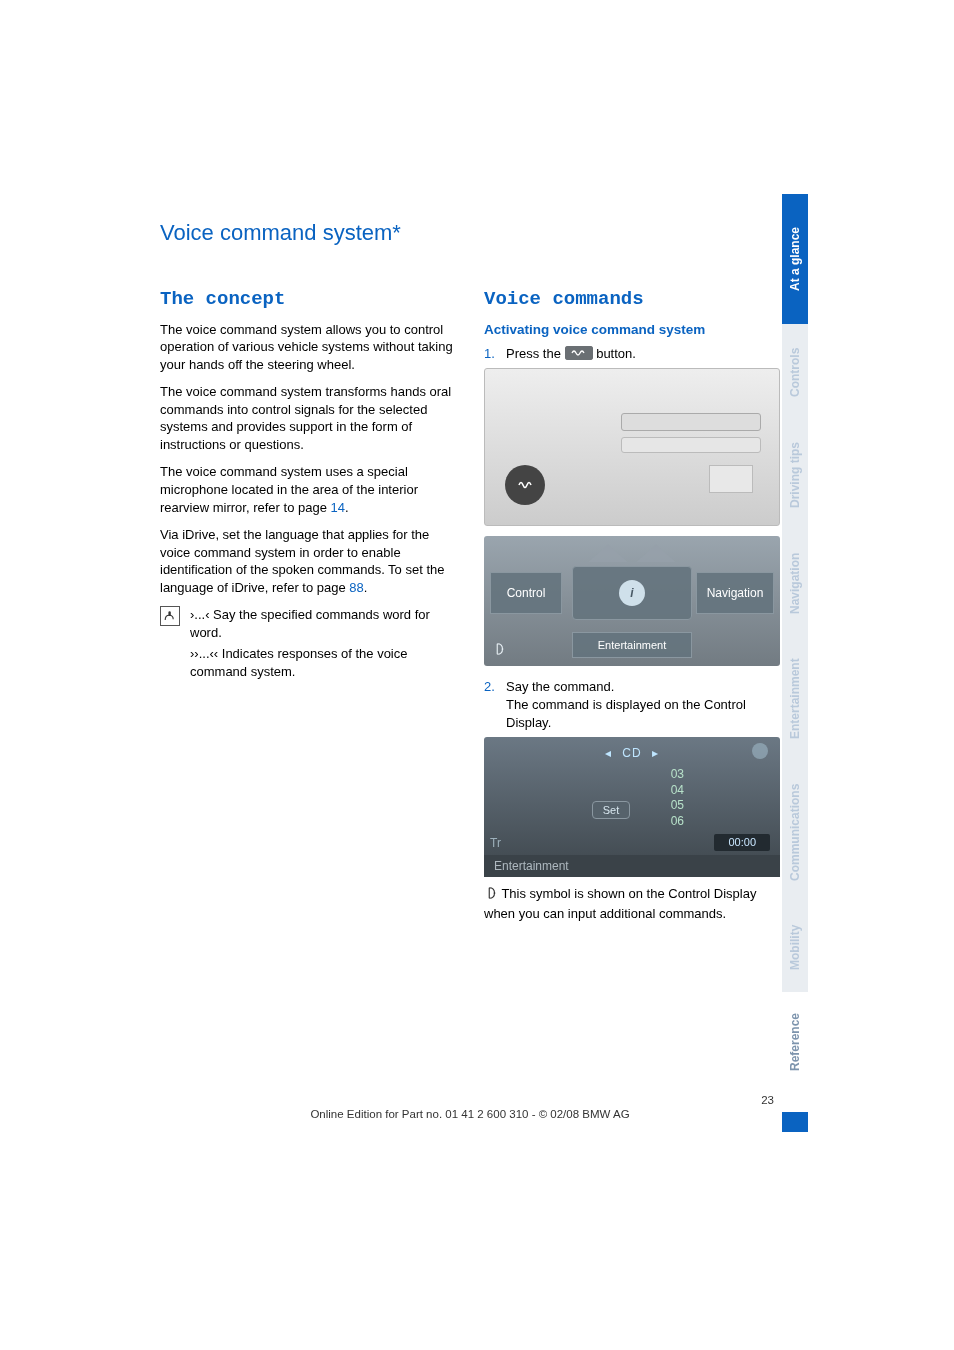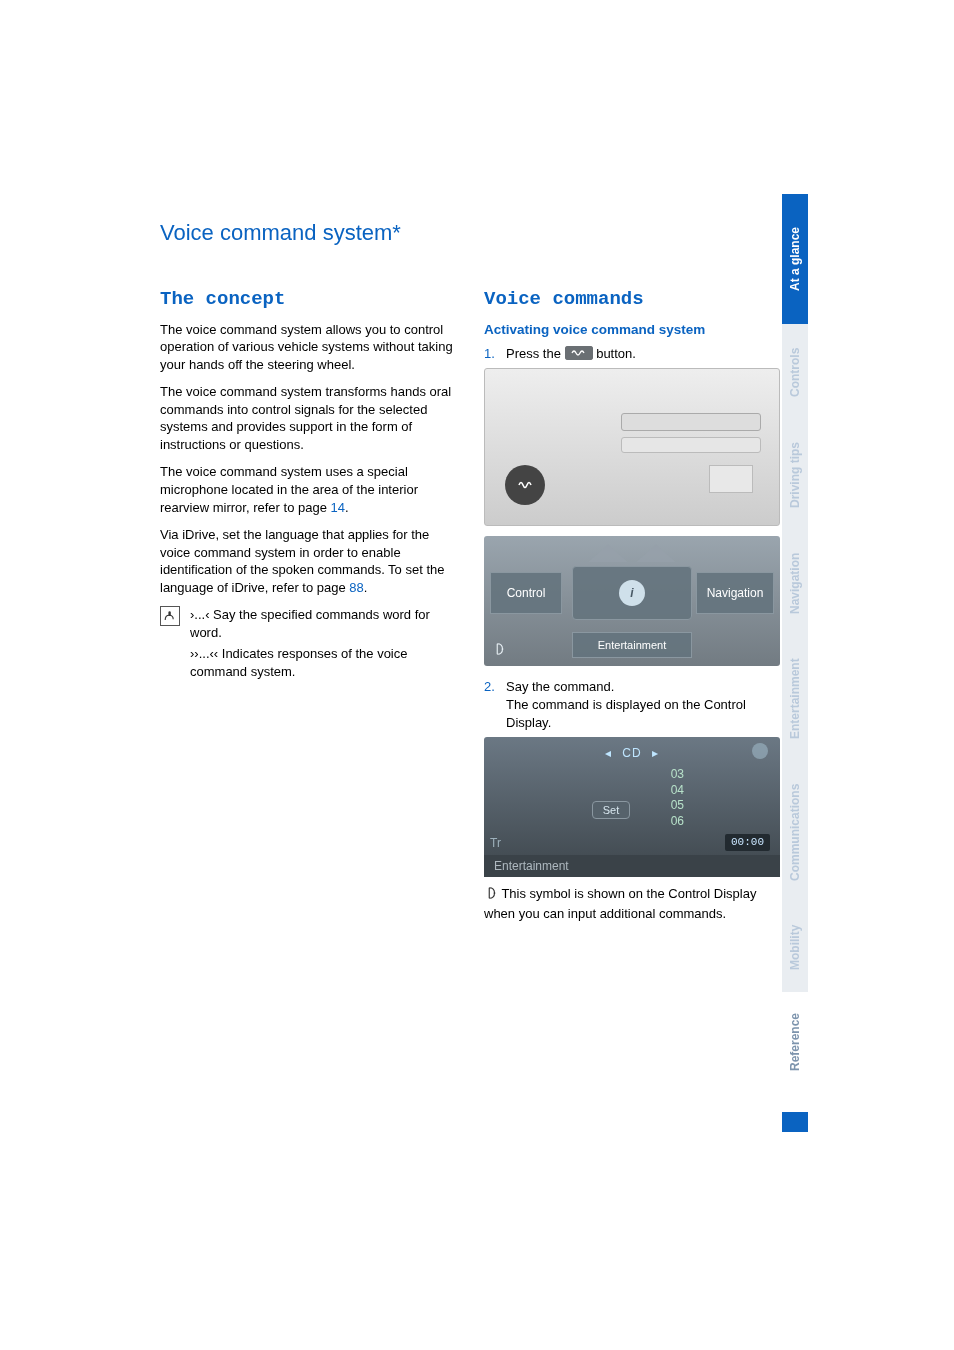--- a/index.html
+++ b/index.html
@@ -35,21 +35,21 @@
   .img-menu .tile.bottom { left:88px; bottom:8px; width:120px; height:26px; font-size:11px; }
   .img-menu .tile.top1   { left:104px; top:8px; width:40px; height:18px; border:none; background:rgba(150,160,170,0.8); clip-path: polygon(50% 0, 100% 100%, 0 100%);}
   .img-menu .tile.top2   { left:152px; top:8px; width:40px; height:18px; border:none; background:rgba(150,160,170,0.8); clip-path: polygon(50% 0, 100% 100%, 0 100%);}
   .img-menu .corner { position:absolute; left:8px; bottom:6px; font-size:12px; }
   .img-cd { width: 296px; height: 140px; background: linear-gradient(180deg,#6b7884 0%,#444d54 85%,#2f363b 100%); border-radius:3px; margin:6px 0 8px 0; position:relative; color:#cfe3ee; font-size:12px;}
   .img-cd .top { position:absolute; top:8px; left:0; right:0; text-align:center; color:#bfe6ff; letter-spacing:1px; }
   .img-cd .top .arrow { color:#bfe6ff; margin:0 6px; }
   .img-cd .gear { position:absolute; top:6px; right:12px; width:16px; height:16px; border-radius:50%; background:#9fb8c6; opacity:.6; }
   .img-cd .nums { position:absolute; right:96px; top:30px; text-align:center; color:#b7e1c9; line-height:1.3; }
   .img-cd .set  { position:absolute; left:108px; top:64px; width:38px; height:18px; background:#56626b; border:1px solid #8a97a0; border-radius:4px; display:flex;align-items:center;justify-content:center; font-size:11px; color:#d7e6ee;}
-  .img-cd .time { position:absolute; right:10px; bottom:26px; background:#222a30; color:#c9e6ff; padding:1px 6px; font-size:11px; border-radius:2px;font-family:Liberation Mono, monospace;}
+  .img-cd .time { position:absolute; right:10px; bottom:26px; background:#222a30; color:#c9e6ff; padding:1px 14px; font-size:11px; border-radius:2px;}
   .img-cd .tr   { position:absolute; left:6px; bottom:26px; color:#9db0bb; }
   .img-cd .bar  { position:absolute; left:0; right:0; bottom:0; height:22px; background:#3a4248; color:#aeb8bf; display:flex; align-items:center; padding-left:10px; font-size:12px;}
   .sym-row { display:flex; gap:10px; margin-left:0; }
   .sym-row .icon-box { width:20px; height:20px; border:1px solid #555; display:flex; align-items:flex-end; justify-content:flex-start; padding:1px; font-size:10px; flex-shrink:0;}
   .sym-row .texts { flex:1; }
   .sym-row .texts p { margin-bottom:4px; }
   
   .tabs { position:absolute; right:146px; top:194px; width:26px; }
   .tab  { width:26px; color:#fff; font-size:12px; font-weight:bold; writing-mode: vertical-rl; transform: rotate(180deg); display:flex; align-items:center; justify-content:center; padding:10px 0; margin-bottom:0; }
   .tab.active   { background:#0a63c1; color:#fff; }
@@ -191,15 +191,19 @@
                 <path d="M6 2 v12 M6 2 q6 0 6 6 q0 6 -6 6" fill="none" stroke="#333" stroke-width="1.3"></path>
                 <circle cx="12" cy="8" r="1" fill="#333"></circle>
               </svg>
           </span>
           <span>This symbol is shown on the Control Display when you can input additional commands.</span>
         </p>
       </div>
     </div>
   </div>
 
+  <div class="footer">
+    <span class="pn">23</span>
+    <span>Online Edition for Part no. 01 41 2 600 310 - © 02/08 BMW AG</span>
+  </div>
   <div class="page-marker" style="bottom:218px"></div>
 
 </div>
 
 </body></html>

